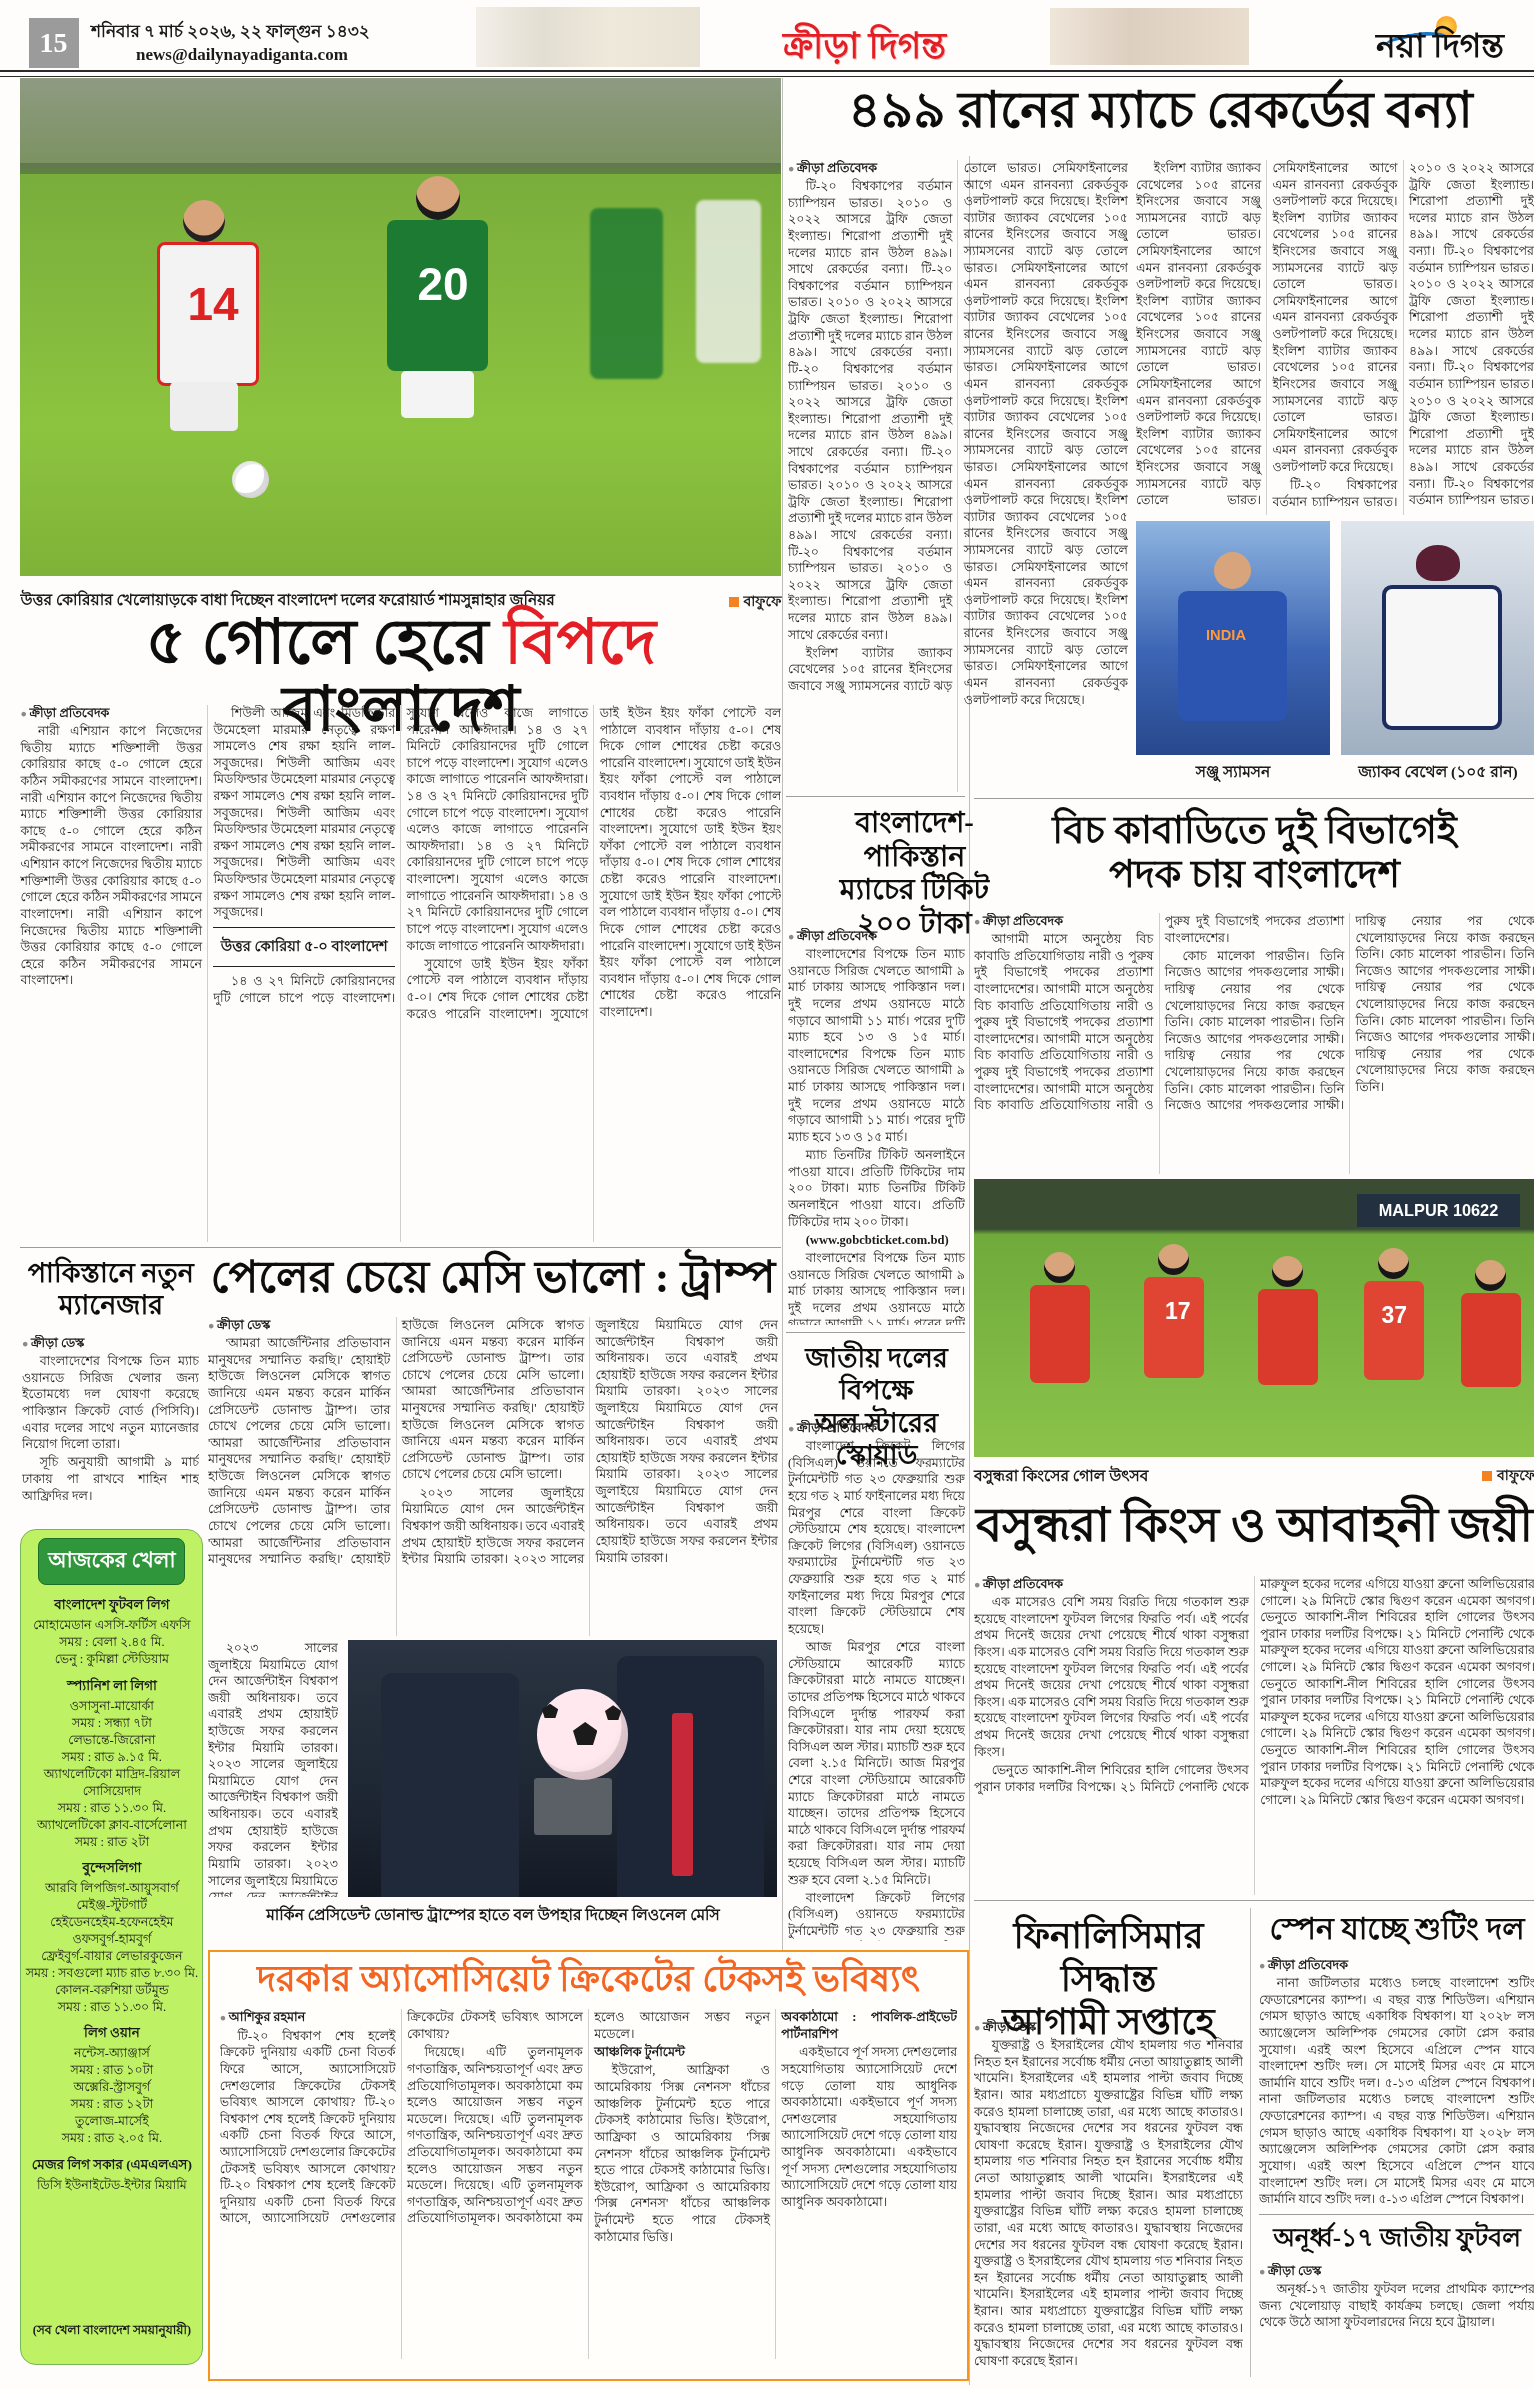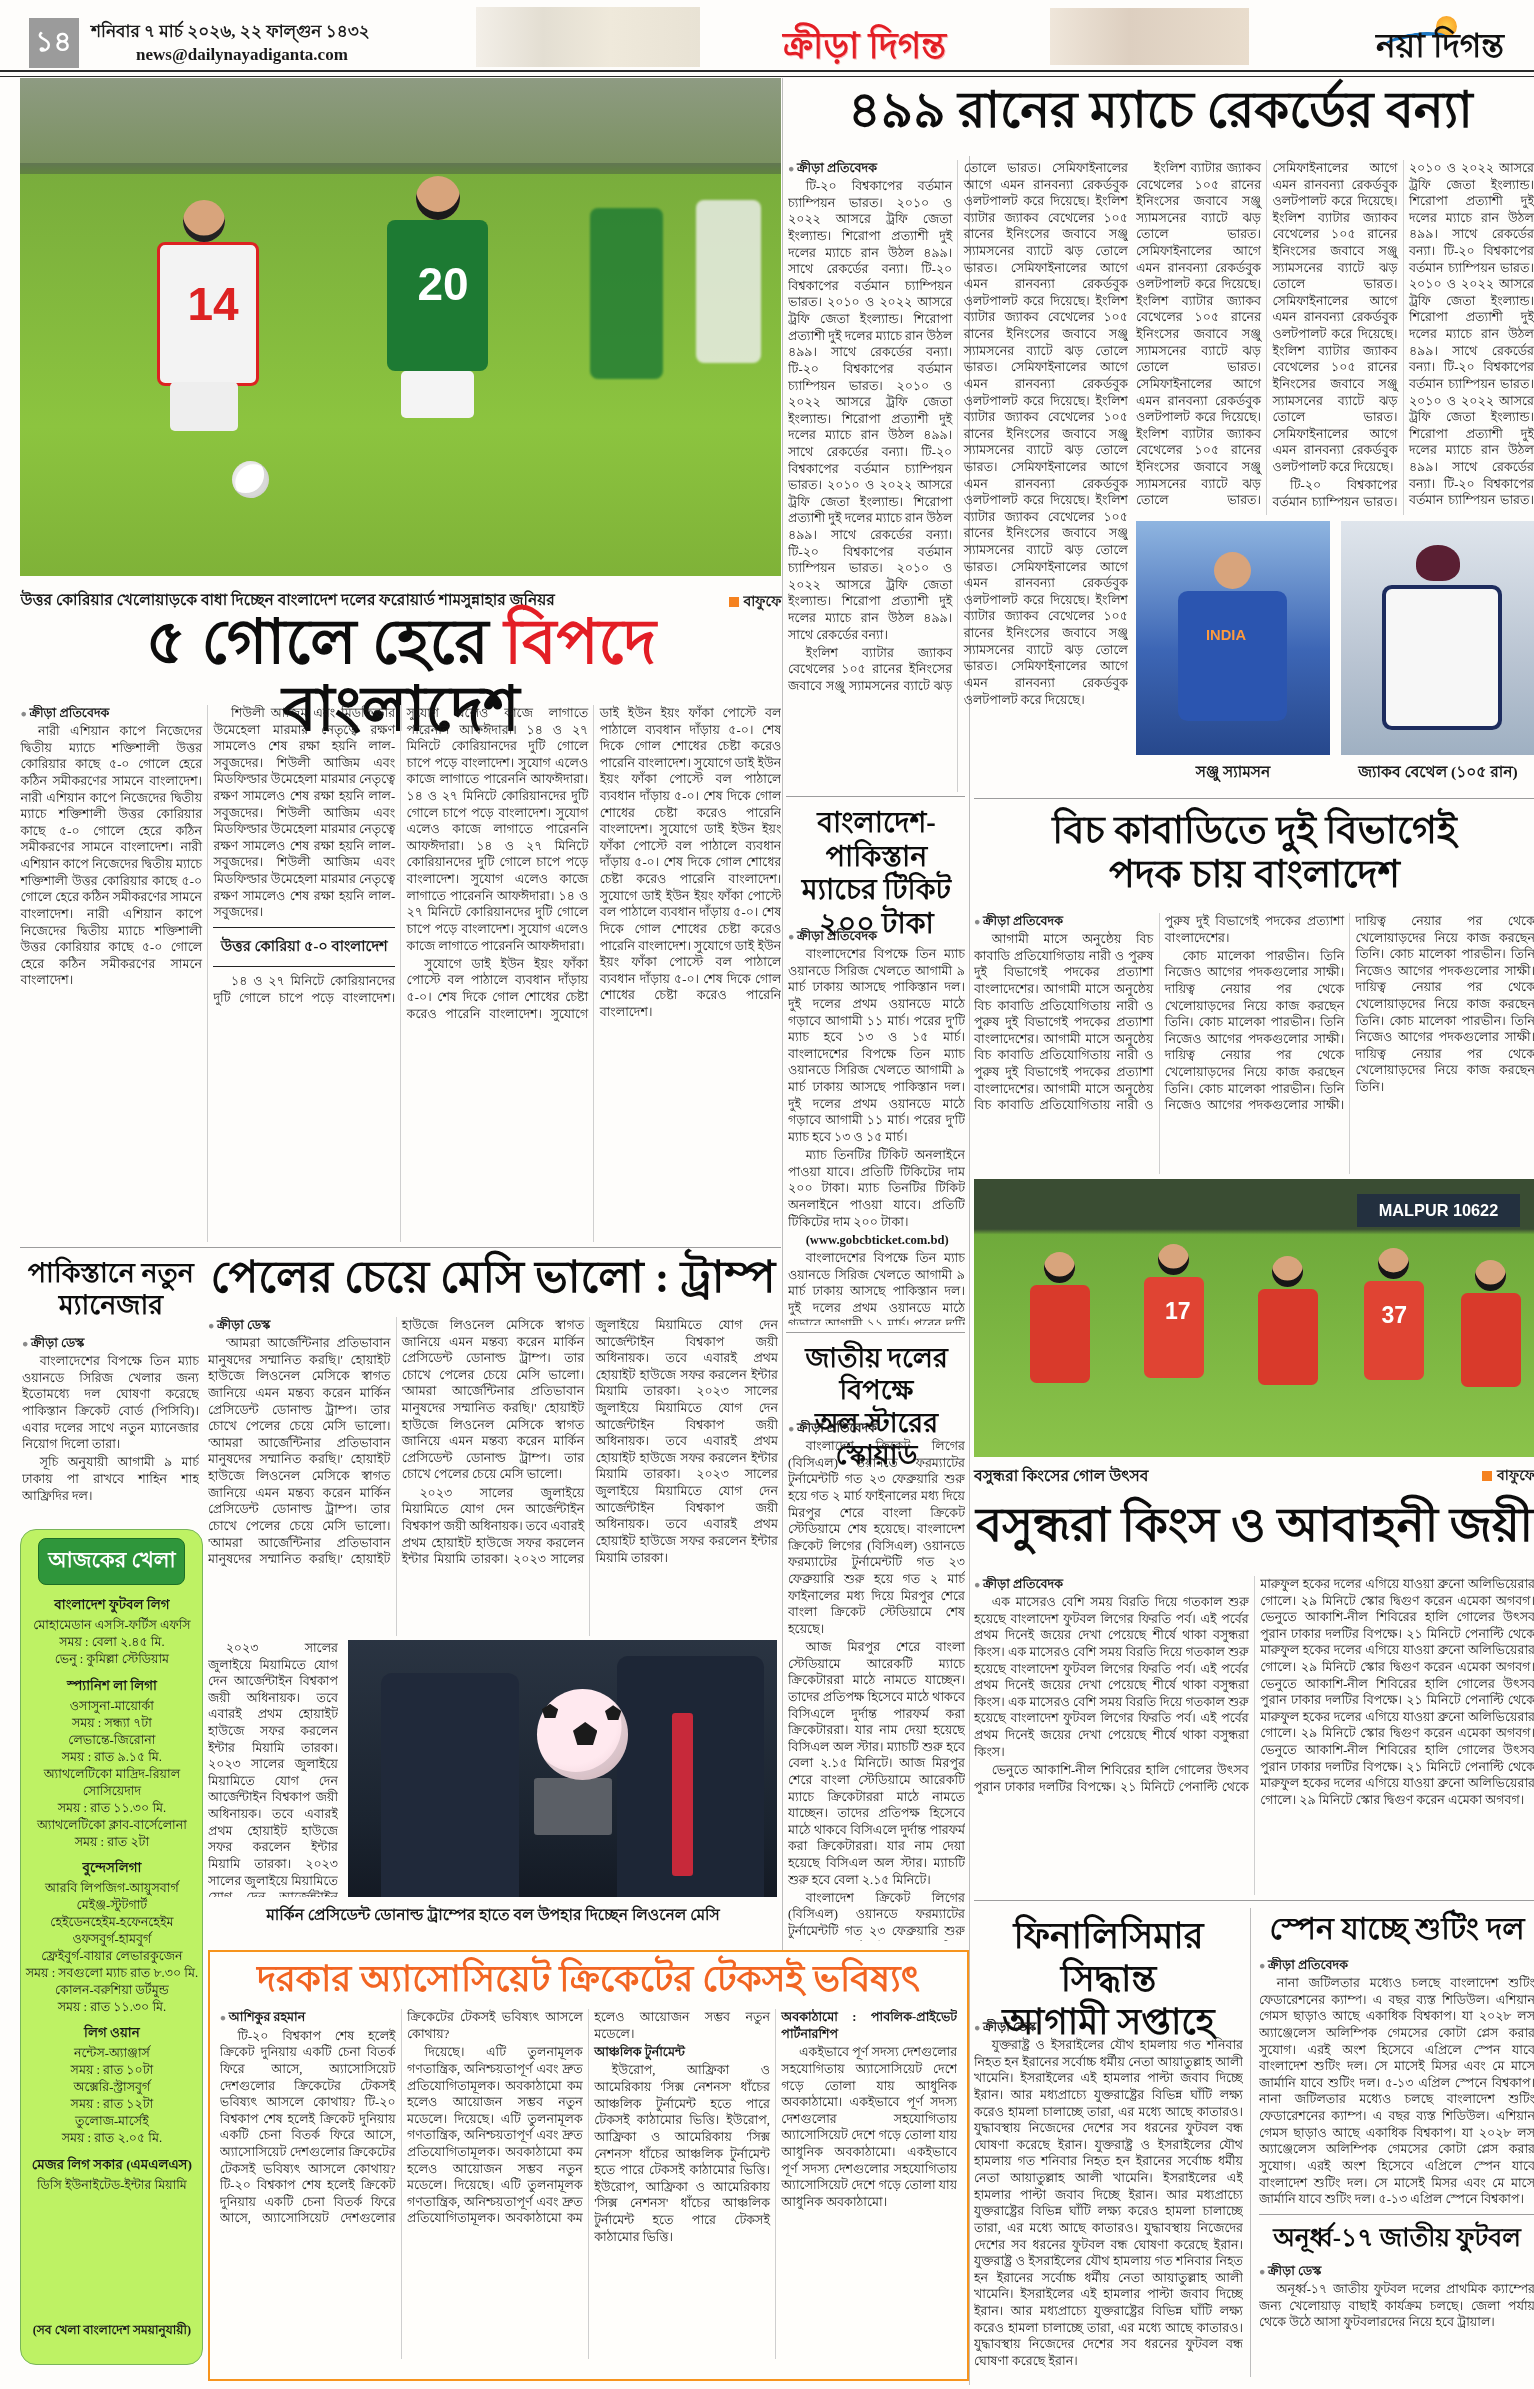--- a/index.html
+++ b/index.html
@@ -47,21 +47,21 @@
   .figure{position:absolute;border-radius:6.5px;}
   .head{position:absolute;border-radius:50%;background:#d8a47c;}
   .num{position:absolute;font-weight:bold;font-family:"Liberation Sans",sans-serif;}
 </style>
 </head>
 <body>
 
 <div id="page">
 
   <div class="abs pagenum" style="left:28.5px;top:18px;width:50px;height:50px;">
-      <span>১৪</span>
+      <span>15</span>
     </div>
   <div class="abs dateline" style="left:91px;top:21px;width:342px;">
     <div>শনিবার ৭ মার্চ ২০২৬, ২২ ফাল্গুন ১৪৩২</div>
     <div style="font-family:'Liberation Serif',serif;margin-left:45px;">news@dailynayadiganta.com</div>
   </div>
   <div class="abs collage" style="left:476px;top:6.5px;width:224px;height:60px;"></div>
   <div class="abs section-logo" style="left:783px;top:18px;"><span>ক্রীড়া দিগন্ত</span></div>
   <div class="abs collage" style="left:1050px;top:8.1px;width:199px;height:57px;background:linear-gradient(90deg,#efe6da,#ddcfc0 40%,#e9ddcd);"></div>
   <div class="abs paper-logo" style="left:1376px;top:19.5px;width:151px;height:47px;">
     <i class="sun"></i>
@@ -129,21 +129,21 @@
     <div class="abs" style="left:70px;top:106px;color:#ff9a3c;font-weight:bold;font-family:'Liberation Sans',sans-serif;font-size:14.7px;">INDIA</div>
   </div>
   <div class="photo" style="left:1341px;top:521px;width:194px;height:234px;background:linear-gradient(180deg,#dfe5ec,#b9c4d2 60%,#9fb0c2);">
     <div class="abs" style="left:75px;top:24.4px;width:44px;height:36px;background:#5a1f33;border-radius:50% 50% 40% 40%;"></div>
     <div class="abs" style="left:41px;top:64px;width:112px;height:137px;background:#f7f7f7;border:4.1px solid #1d2c5e;border-radius:9.8px;"></div>
   </div>
   <div class="abs" style="left:1136px;top:760px;width:194px;text-align:center;font-weight:bold;font-size:15.5px;"><span>সঞ্জু স্যামসন</span></div>
   <div class="abs" style="left:1341px;top:760px;width:194px;text-align:center;font-weight:bold;font-size:15.5px;"><span>জ্যাকব বেথেল (১০৫ রান)</span></div>
 
   <div class="hrline" style="left:786px;top:796px;width:179px;"></div>
-  <div class="abs hl" style="left:786px;top:806px;width:181px;font-size:28.5px;line-height:1.18;font-family:Liberation Serif, serif;">
+  <div class="abs hl" style="left:824px;top:806px;width:181px;font-size:28.5px;line-height:1.18;font-family:Liberation Serif, serif;">
     <div>বাংলাদেশ-পাকিস্তান</div>
     <div>ম্যাচের টিকিট</div>
     <div>২০০ টাকা</div>
   </div>
   <div class="abs body-text" style="left:788px;top:928px;width:177px;height:397px;">
     <p class="byline">ক্রীড়া প্রতিবেদক</p>
     <p>বাংলাদেশের বিপক্ষে তিন ম্যাচ ওয়ানডে সিরিজ খেলতে আগামী ৯ মার্চ ঢাকায় আসছে পাকিস্তান দল। দুই দলের প্রথম ওয়ানডে মাঠে গড়াবে আগামী ১১ মার্চ। পরের দু'টি ম্যাচ হবে ১৩ ও ১৫ মার্চ। বাংলাদেশের বিপক্ষে তিন ম্যাচ ওয়ানডে সিরিজ খেলতে আগামী ৯ মার্চ ঢাকায় আসছে পাকিস্তান দল। দুই দলের প্রথম ওয়ানডে মাঠে গড়াবে আগামী ১১ মার্চ। পরের দু'টি ম্যাচ হবে ১৩ ও ১৫ মার্চ।</p>
     <p>ম্যাচ তিনটির টিকিট অনলাইনে পাওয়া যাবে। প্রতিটি টিকিটের দাম ২০০ টাকা। ম্যাচ তিনটির টিকিট অনলাইনে পাওয়া যাবে। প্রতিটি টিকিটের দাম ২০০ টাকা।</p>
     <p style="font-weight:bold;">(www.gobcbticket.com.bd)</p>
     <p>বাংলাদেশের বিপক্ষে তিন ম্যাচ ওয়ানডে সিরিজ খেলতে আগামী ৯ মার্চ ঢাকায় আসছে পাকিস্তান দল। দুই দলের প্রথম ওয়ানডে মাঠে গড়াবে আগামী ১১ মার্চ। পরের দু'টি ম্যাচ হবে ১৩ ও ১৫ মার্চ। বাংলাদেশের বিপক্ষে তিন ম্যাচ ওয়ানডে সিরিজ খেলতে আগামী ৯ মার্চ ঢাকায় আসছে পাকিস্তান দল। দুই দলের প্রথম ওয়ানডে মাঠে গড়াবে আগামী ১১ মার্চ। পরের দু'টি ম্যাচ হবে ১৩ ও ১৫ মার্চ।</p>

